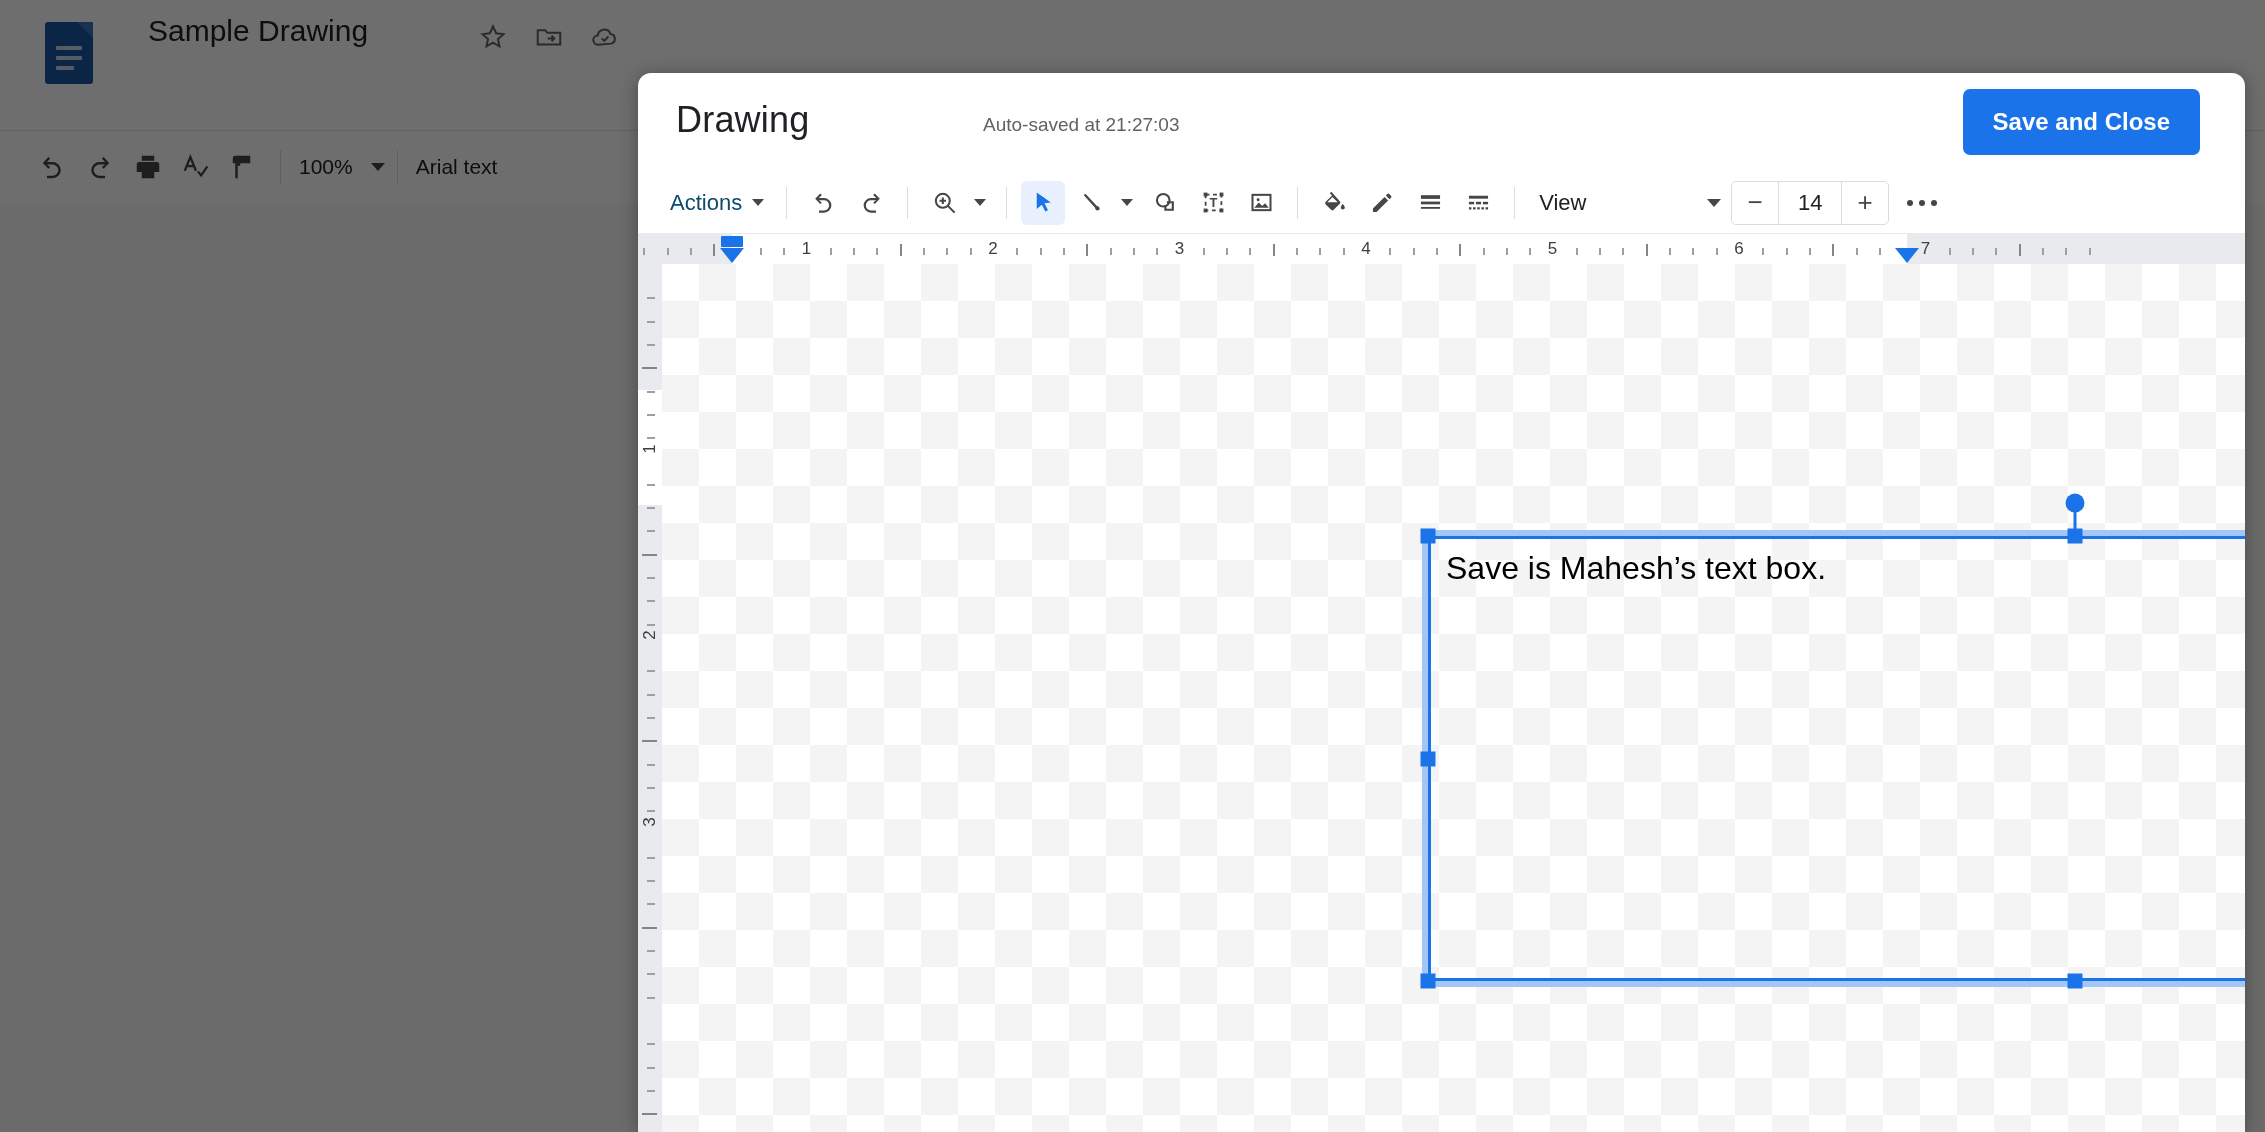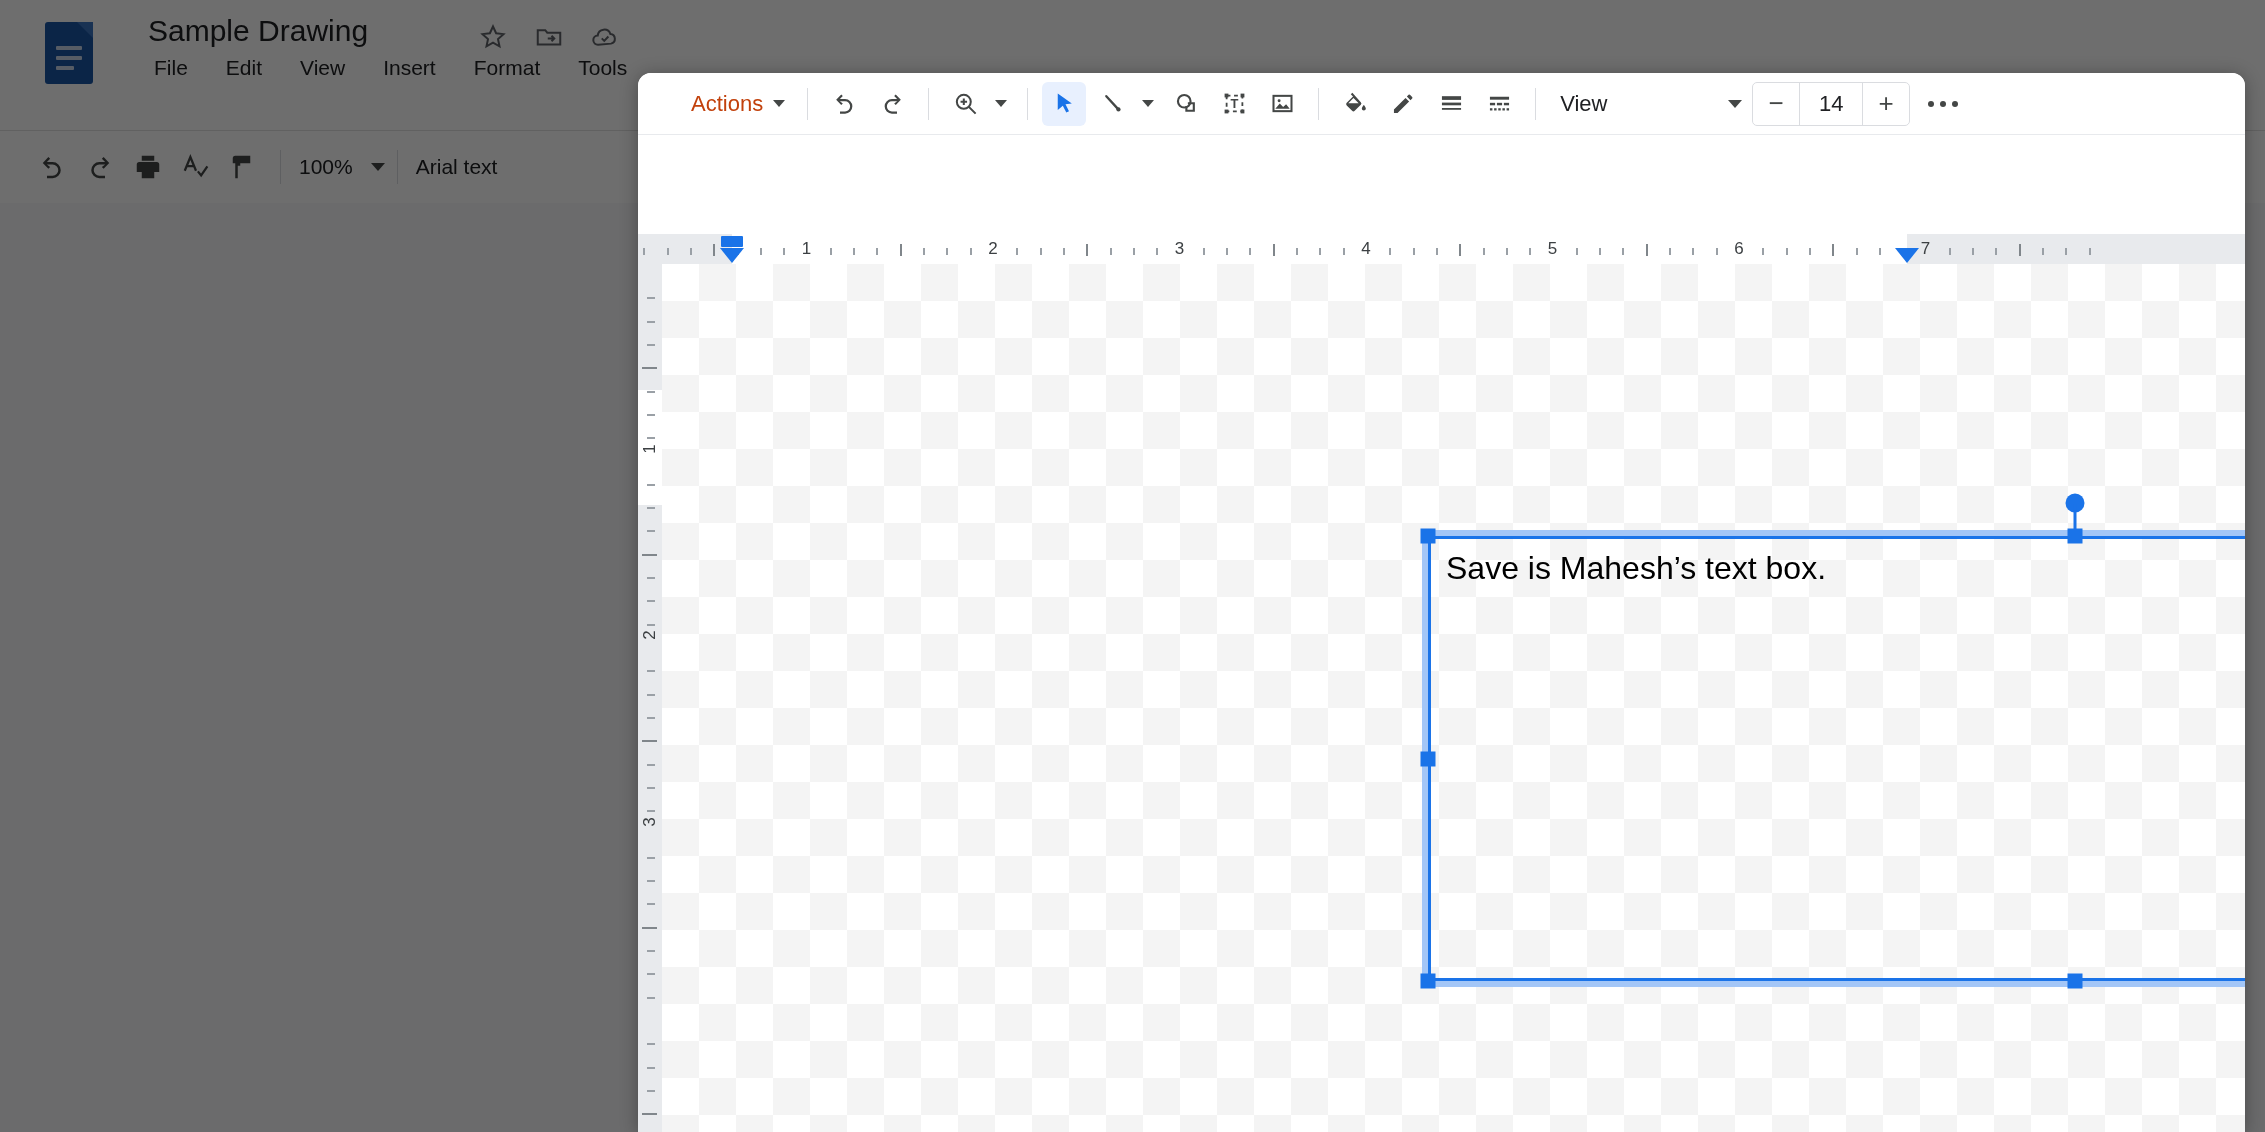--- a/index.html
+++ b/index.html
@@ -103,21 +103,21 @@
   }
   .tb-item {
     display: flex; align-items: center; justify-content: center;
     height: 44px; border-radius: 6px; color: #444746;
     margin: 0 2px; cursor: pointer;
   }
   .tb-icon { width: 44px; }
   .tb-icon svg { width: 27px; height: 27px; display: block; }
   .tb-active { background: #e8f0fe; }
   .tb-active svg { color: #1a73e8; }
-  .tb-label { font-size: 22px; color: #c2410c; padding: 0 4px 0 6px; white-space: nowrap; margin-left: 21px; }
+  .tb-label { font-size: 22px; color: #0c4a6e; padding: 0 4px 0 6px; white-space: nowrap; }
   .tb-caret {
     width: 0; height: 0; margin: 0 8px 0 6px;
     border-left: 6px solid transparent; border-right: 6px solid transparent;
     border-top: 7px solid #444746;
   }
   .tb-sep { width: 1px; height: 32px; background: #dadce0; margin: 0 12px; }
 
   .font-box { display: flex; align-items: center; width: 182px; margin-left: 12px; }
   .font-name { font-size: 22px; color: #202124; flex: 1; white-space: nowrap; }
   .font-caret {
@@ -253,28 +253,20 @@
           </svg>
       </span>
       <span class="ti">
         <svg viewBox="0 0 24 24" fill="none" stroke="currentColor" stroke-width="1.6">
             <path d="M6.5 18.2a3.7 3.7 0 01-.3-7.4 5.2 5.2 0 0110.1-1.2 3.9 3.9 0 01.5 7.7z"></path>
             <path d="M9.4 13.1l2 2 3.3-3.5"></path>
           </svg>
       </span>
     </div>
 
-    <div class="menu-bar">
-      <span class="mi">File</span>
-      <span class="mi">Edit</span>
-      <span class="mi">View</span>
-      <span class="mi">Insert</span>
-      <span class="mi">Format</span>
-      <span class="mi">Tools</span>
-    </div>
   </div>
 
   <div class="docs-toolbar">
     <div class="dt-group" style="left:28px;">
       <span class="dt-btn">
         <svg viewBox="0 0 24 24" fill="currentColor">
             <path d="M12.5 8H7.9l2.6-2.6-1.4-1.4L4.6 8.7l4.5 4.7 1.4-1.4L7.9 10h4.6a4.5 4.5 0 110 9H8v2h4.5a6.5 6.5 0 000-13z"></path>
           </svg>
       </span>
       <span class="dt-btn">
@@ -313,20 +305,25 @@
     <i></i>
       <i></i>
       <i></i>
   </div>
 </div>
 
 <div class="scrim"></div>
 
 <div id="drawing-dialog">
 
+  <div class="dlg-header">
+    <div class="dlg-title">Drawing</div>
+    <div class="dlg-autosave">Auto-saved at 21:27:03</div>
+    <button class="dlg-save-btn">Save and Close</button>
+  </div>
 
   <div class="dlg-toolbar">
 
     <div class="tb-item">
       <span class="tb-label">Actions</span>
       <span class="tb-caret"></span>
     </div>
     <span class="tb-sep"></span>
 
     <div class="tb-item tb-icon">

